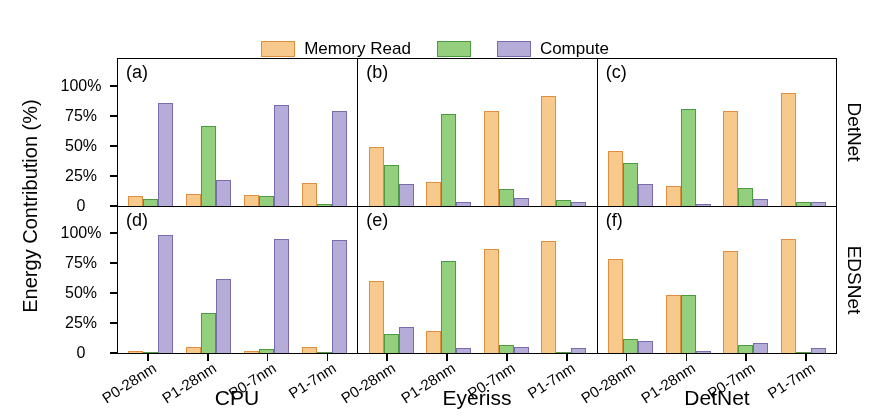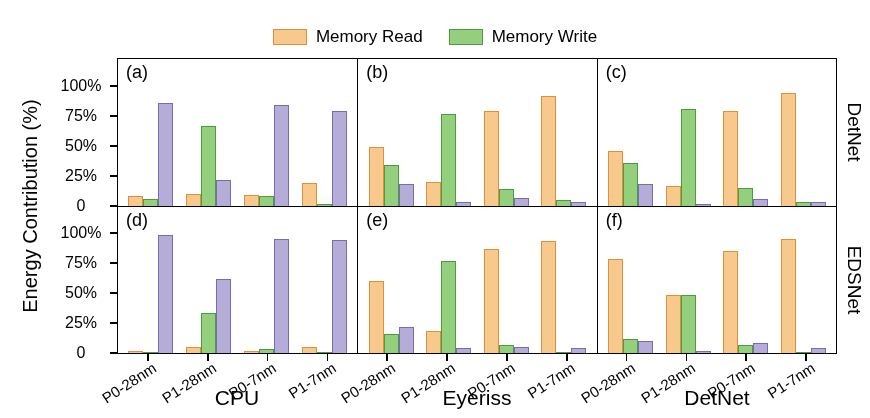--- a/index.html
+++ b/index.html
@@ -8,21 +8,21 @@
     width:870px; height:418px; position:relative; overflow:hidden;
     font-family:"Liberation Sans", sans-serif; color:#000;
   }
   .figure { position:absolute; inset:0; }
 
   
   .legend {
     position:absolute; top:27px; left:0; width:100%;
     display:flex; justify-content:center; align-items:center; gap:26px;
   }
-  .legend-item { display:flex; align-items:center; gap:9px; font-size:17px; }
+  .legend-item { display:flex; align-items:center; gap:9px; font-size:17px;margin-top:12px; }
   .swatch { width:34px; height:16px; border:1.4px solid #000; display:inline-block; }
 
   
   .ylabel {
     position:absolute; left:30px; top:206px; font-size:20px; white-space:nowrap;
     transform:translate(-50%,-50%) rotate(-90deg);
   }
 
   
   .plot {
@@ -70,21 +70,24 @@
 
 <div class="figure">
 
   <div class="legend">
     <div class="legend-item">
       <span class="swatch" style="background: rgb(248, 201, 141); border-color: rgb(221, 143, 61);"></span>
       <span>Memory Read</span>
     </div>
     <div class="legend-item">
       <span class="swatch" style="background: rgb(147, 207, 125); border-color: rgb(77, 155, 65);"></span>
-      <span>Memory Write</span>
+    </div>
+    <div class="legend-item">
+      <span class="swatch" style="background: rgb(182, 172, 216); border-color: rgb(122, 107, 174);"></span>
+      <span>Compute</span>
     </div>
   </div>
 
   <div class="ylabel">Energy Contribution (%)</div>
 
   <div class="plot" id="plot">
     <div class="panels" id="panels">
         <div class="panel">
           <div class="panel-letter">(a)</div>
           <div class="bar-group">

